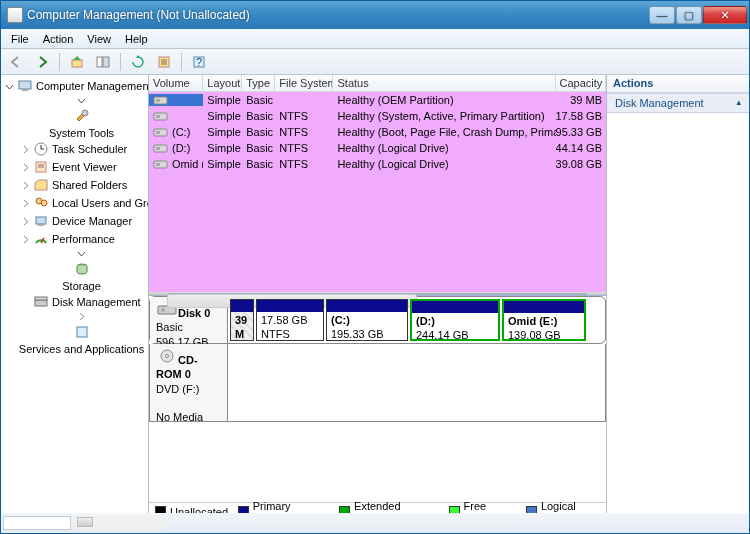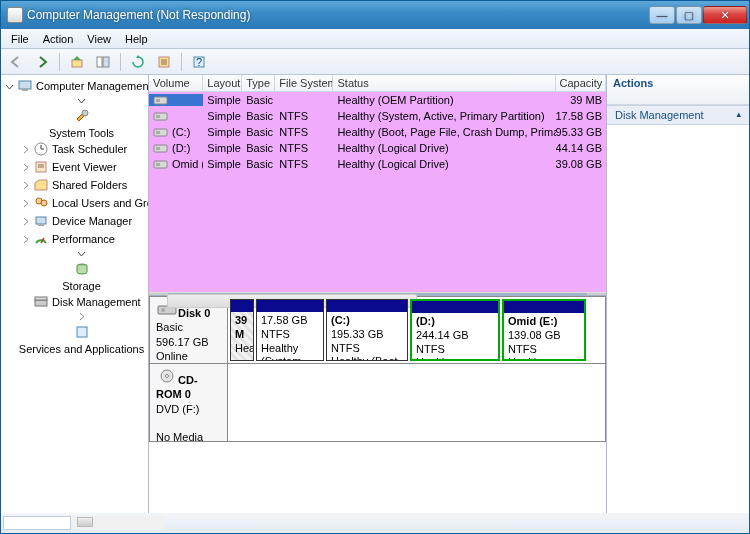--- a/index.html
+++ b/index.html
@@ -67,39 +67,39 @@
 .part .pname{font-weight:bold;}
 .gap{ flex:1;}
 .spacer{ flex:1; min-height:80px;}
 
 
 .legend{ height:18px; background:#fff; border-top:1px solid #ccc; display:flex; align-items:center; gap:10px; padding:0 6px; font-size:11px;}
 .lg{display:flex;align-items:center; gap:4px;}
 .sw{width:11px;height:11px;border:1px solid #333;}
 
 
-.act-hdr{ height:30px; background:linear-gradient(#fdfdfe,#eef2f7); border-bottom:1px solid #d0d8e2; padding:2px 6px; font-weight:bold; color:#1a4e82;}
+.act-hdr{ height:18px; background:linear-gradient(#fdfdfe,#eef2f7); border-bottom:1px solid #d0d8e2; padding:2px 6px; font-weight:bold; color:#1a4e82;}
 .act-section{ background:#e9eef6; border:1px solid #c7d3e2; border-left:none; border-right:none; padding:3px 8px; position:relative; color:#1a4e82;}
 .act-section:after{content:"▴"; position:absolute; right:8px; top:3px; font-size:9px;}
 .act-item{ padding:4px 16px; position:relative;}
 .act-item:after{content:"▸"; position:absolute; right:8px; top:4px; font-size:9px;}
 
 
 .status{ position:absolute; bottom:0; left:0; right:0; height:20px; background:linear-gradient(#f2f5f9,#e4ebf3);}
 .status .grp{ position:absolute; top:3px; height:14px; border:1px solid #c1cdd9; background:#fff;}
 .status .grp.a{left:2px; width:68px;}
 .status .bscroll{ position:absolute; left:72px; width:92px; top:3px; height:14px; background:#f0f0f0;}
 .status .bthumb{ position:absolute; left:4px; top:1px; width:16px; height:10px; background:linear-gradient(#eee,#ccc); border:1px solid #bbb;}
 </style>
 </head>
 <body>
 
 <div class="titlebar">
   <span class="ticon"></span>
-  <span class="ttext">Computer Management (Not Responding)</span>
+  <span class="ttext">Computer Management (Not Unallocated)</span>
   <div class="titlebuttons">
     <div class="tb">—</div>
     <div class="tb">▢</div>
     <div class="tb close">✕</div>
   </div>
 </div>
 
 <div class="menubar">
   <span>File</span>
   <span>Action</span>
@@ -383,21 +383,21 @@
           <div class="lcell" style="width: 230px;">Healthy (Logical Drive)</div>
           <div class="lcell" style="width: 52px; justify-content: flex-end;">139.08 GB</div>
         </div>
       </div>
     <div class="hscroll">
         <div class="hthumb"></div>
       </div>
 
     <div class="diskpane">
       <div id="diskrows">
-          <div class="diskrow" style="height: 68px;">
+          <div class="diskrow" style="height: 48px; border-radius: 6px;">
             <div class="diskinfo"><span class="dico"><svg width="22" height="16">
                   <rect x="2" y="5" width="18" height="8" rx="1" fill="#d0d0d0" stroke="#777"></rect>
                   <circle cx="7" cy="9" r="2" fill="#aaa"></circle>
                 </svg></span><b>Disk 0</b><br>Basic<br>596.17 GB<br>Online</div>
             <div class="partwrap">
               <div class="part hatch" style="width: 24px;">
                 <div class="pbar"></div>
                 <div class="pname">39 M</div>
                 <div>Hea</div>
               </div>

